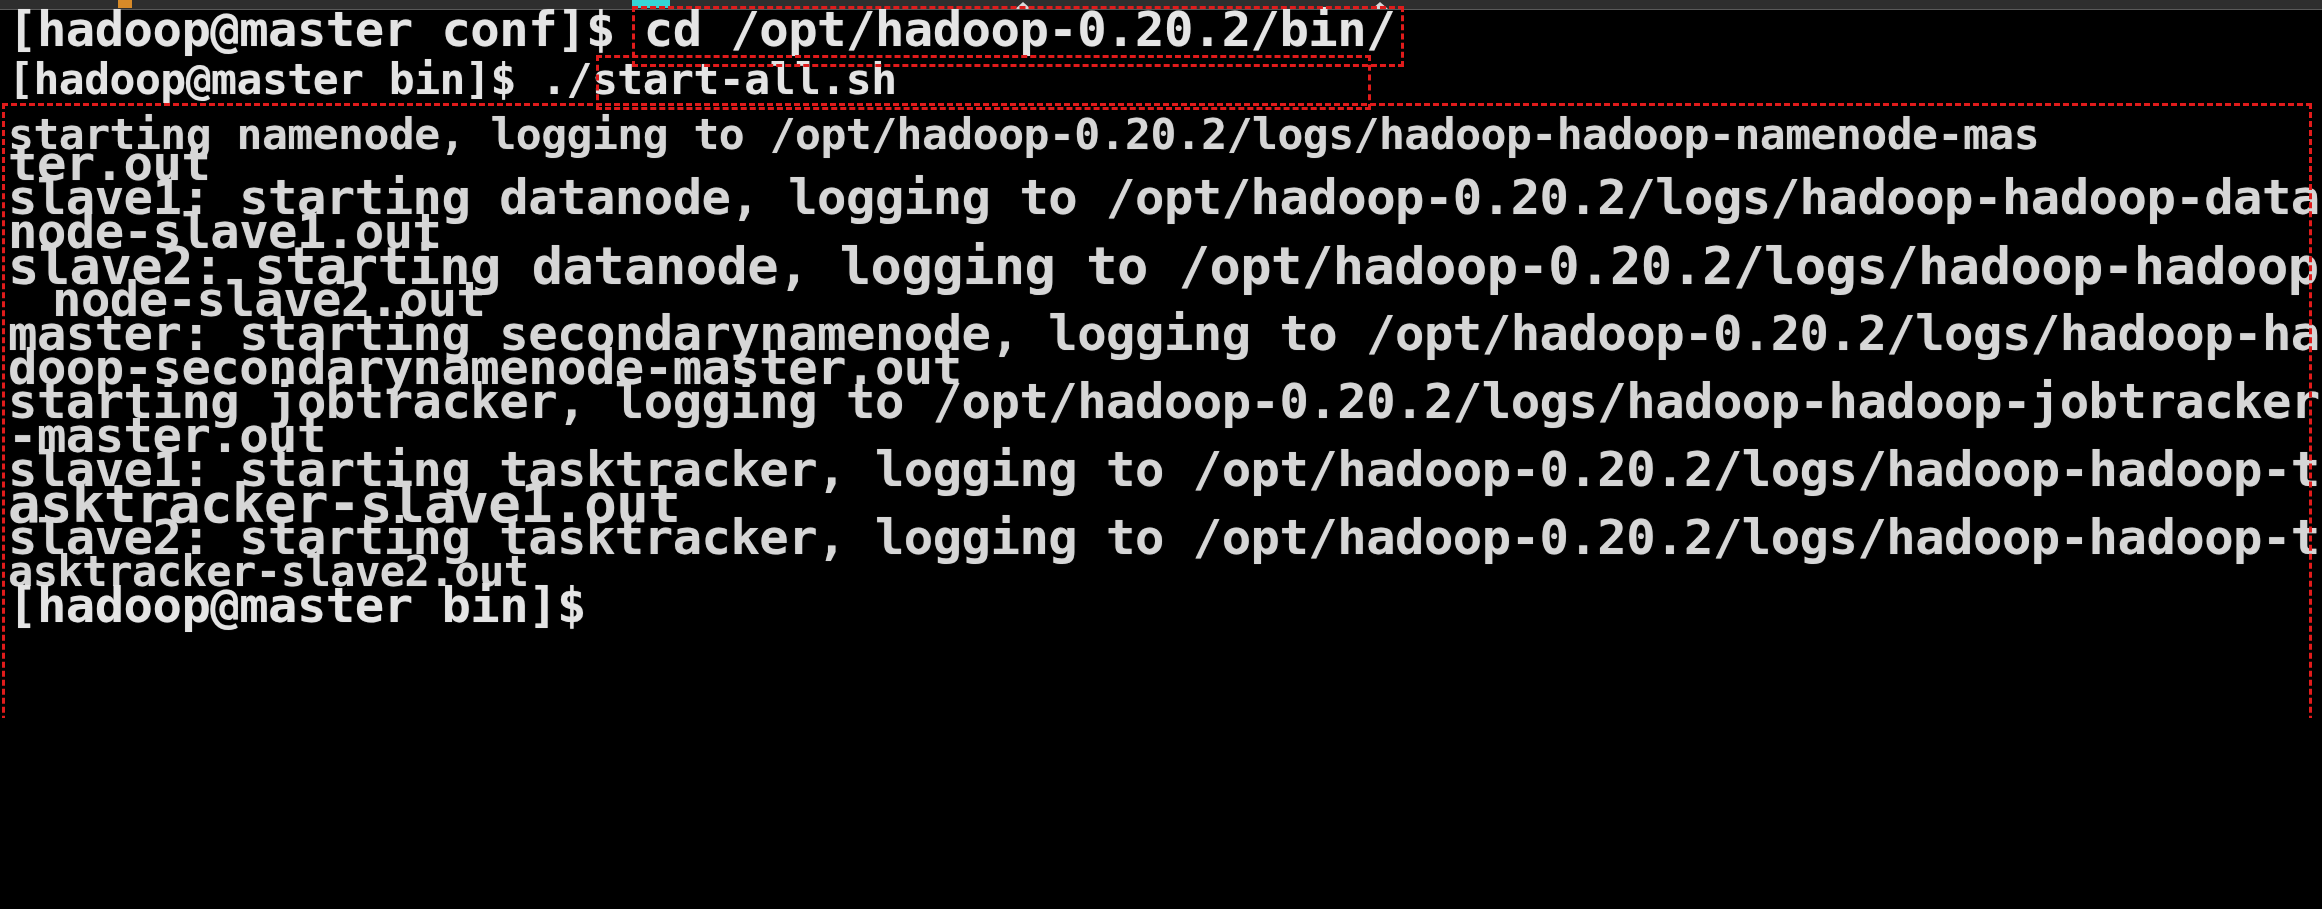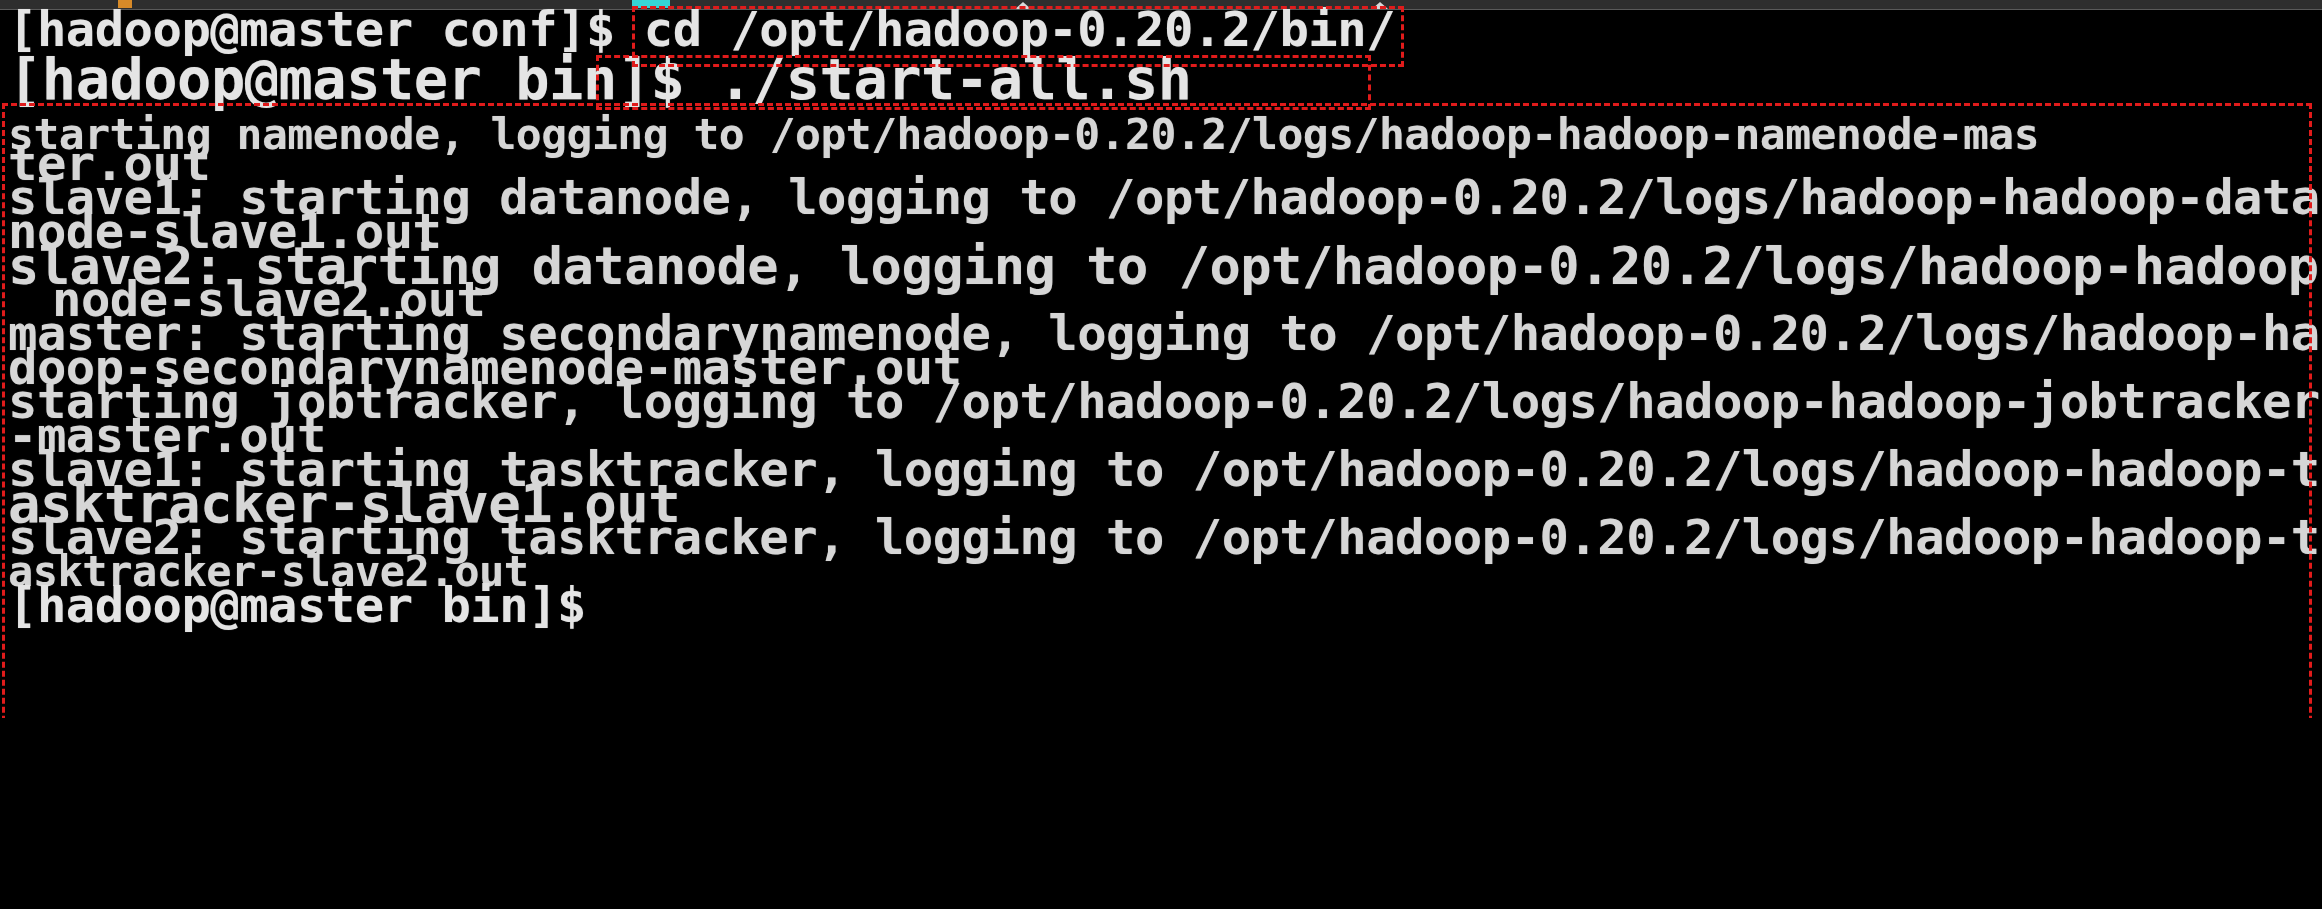--- a/index.html
+++ b/index.html
@@ -91,21 +91,21 @@
 
   <div id="chrome-strip">
     <div class="chrome-mark" id="chrome-mark-orange"></div>
     <div class="chrome-mark" id="chrome-mark-cyan"></div>
     <div class="chrome-mark" id="chrome-mark-white1"></div>
     <div class="chrome-mark" id="chrome-mark-white2"></div>
   </div>
 
   <div id="terminal">
     <div class="term-line prompt" style="top: 4px; font-size: 48.84px;">[hadoop@master conf]$ cd /opt/hadoop-0.20.2/bin/</div>
-    <div class="term-line prompt" style="top: 53px; font-size: 57px; text-align: center;">[hadoop@master bin]$ ./start-all.sh</div>
+    <div class="term-line prompt" style="top: 53px; font-size: 43px; text-align: center;">[hadoop@master bin]$ ./start-all.sh</div>
     <div class="term-line" style="top: 108px; font-size: 43px;">starting namenode, logging to /opt/hadoop-0.20.2/logs/hadoop-hadoop-namenode-mas</div>
     <div class="term-line" style="top: 138px; font-size: 48.84px; text-align: right;">ter.out</div>
     <div class="term-line" style="top: 172px; font-size: 48.84px; text-align: center;">slave1: starting datanode, logging to /opt/hadoop-0.20.2/logs/hadoop-hadoop-data</div>
     <div class="term-line" style="top: 206px; font-size: 48.84px;">node-slave1.out</div>
     <div class="term-line" style="top: 240px; font-size: 52px;">slave2: starting datanode, logging to /opt/hadoop-0.20.2/logs/hadoop-hadoop-data</div>
     <div class="term-line" style="top: 274px; font-size: 48.84px; margin-left: 44px;">node-slave2.out</div>
     <div class="term-line" style="top: 308px; font-size: 48.84px;">master: starting secondarynamenode, logging to /opt/hadoop-0.20.2/logs/hadoop-ha</div>
     <div class="term-line" style="top: 342px; font-size: 48.84px;">doop-secondarynamenode-master.out</div>
     <div class="term-line" style="top: 376px; font-size: 48.84px;">starting jobtracker, logging to /opt/hadoop-0.20.2/logs/hadoop-hadoop-jobtracker</div>
     <div class="term-line" style="top: 410px; font-size: 48.84px;">-master.out</div>

